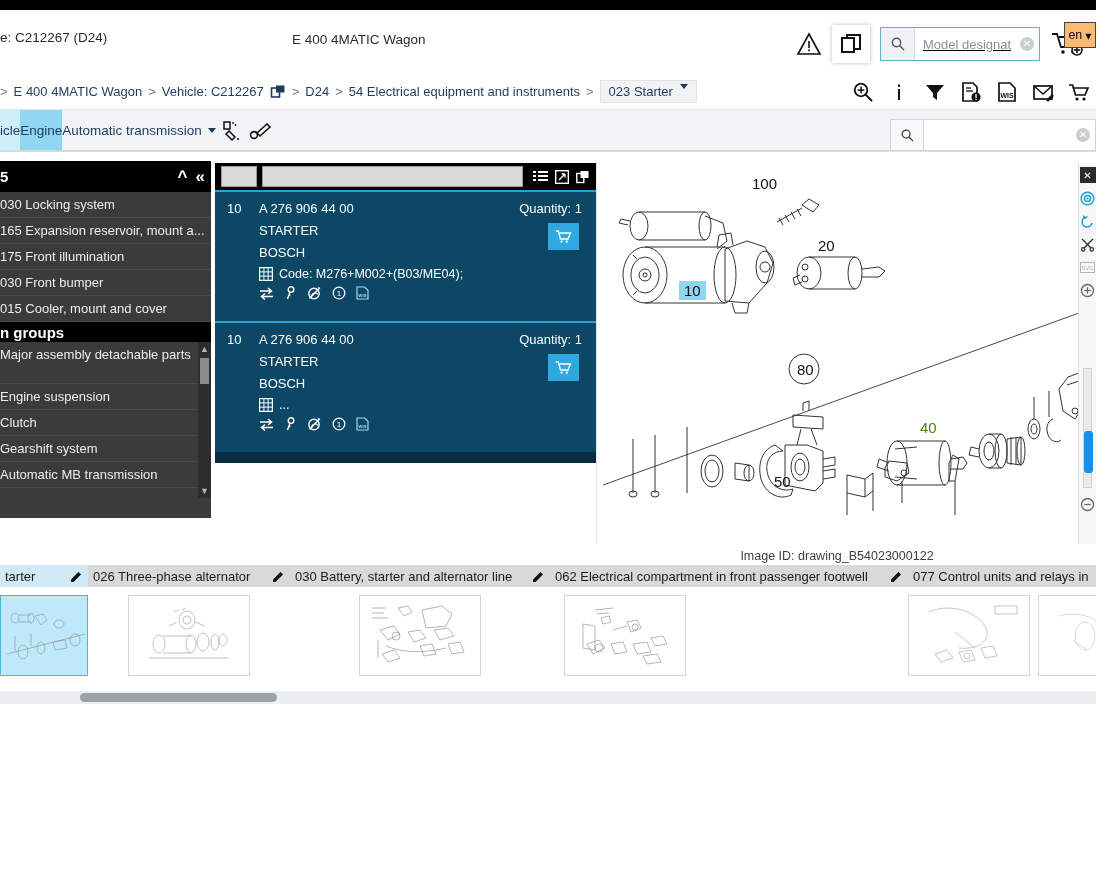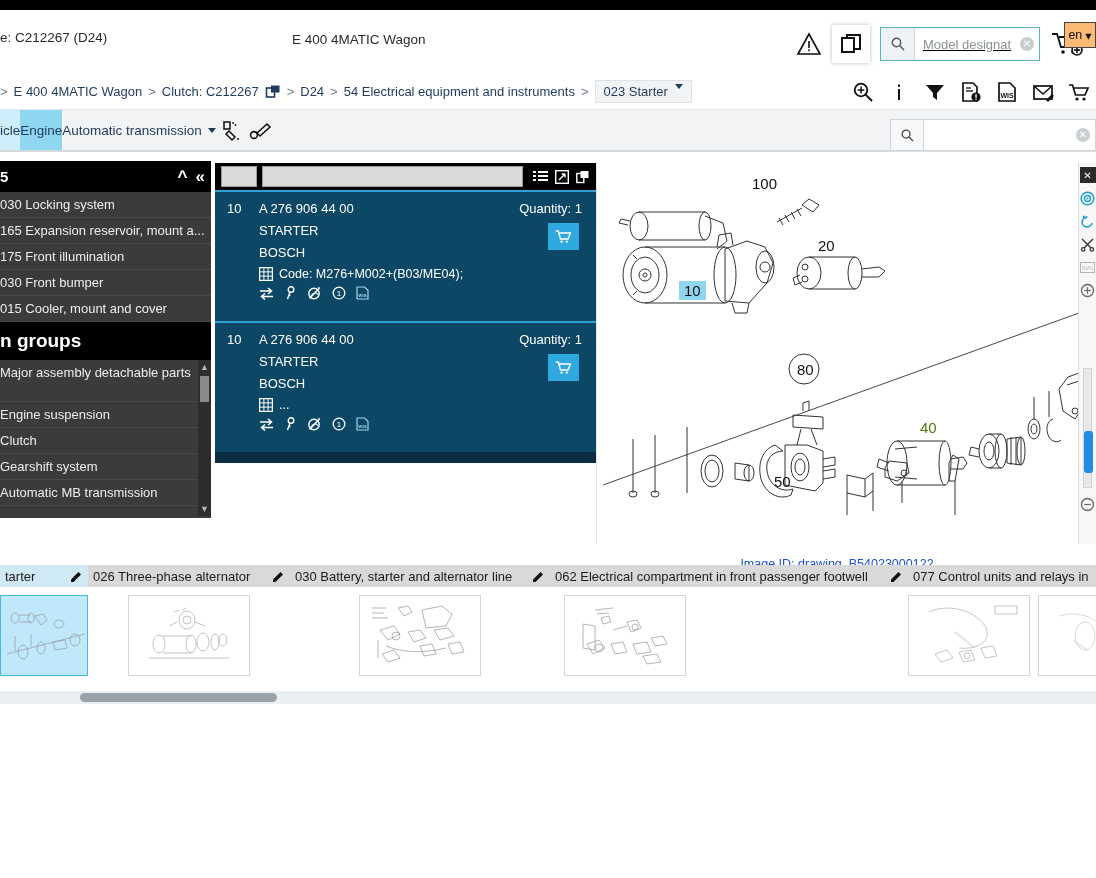--- a/index.html
+++ b/index.html
@@ -68,21 +68,21 @@
 
   
   .tree { position:absolute; left:0; top:161px; width:211px; height:357px; background:#3b3b3b; color:#fff;
           overflow:hidden; }
   .tree-hdr { height:31px; background:#000; display:flex; align-items:center; justify-content:space-between;
               padding:0 6px 0 0; font-size:15px; font-weight:bold; }
   .tree-hdr .ttl { padding-left:0; }
   .tree-hdr .acts { display:flex; gap:8px; align-items:center; font-size:17px; }
   .tree-item { height:26px; display:flex; align-items:center; font-size:13px; color:#ededed;
                border-bottom:1px solid #4a4a4a; }
-  .tree-sec { height:38px; background:#000; display:flex; align-items:center; font-size:19px; font-weight:bold; }
+  .tree-sec { height:20px; background:#000; display:flex; align-items:center; font-size:15px; font-weight:bold; }
   .tree-list { position:relative; background:#3b3b3b; }
   .tree-scroll { position:absolute; right:0; top:0; width:13px; height:156px; background:#2d2d2d; }
   .tsb-up, .tsb-dn { width:13px; height:14px; display:flex; align-items:center; justify-content:center;
                      color:#b5b5b5; font-size:9px; }
   .tsb-thumb { position:absolute; top:16px; left:2px; width:9px; height:26px; background:#8a8a8a; }
   .tree-item.wrap { height:42px; align-items:flex-start; padding-top:3px; line-height:19px; display:block; }
 
   
   .parts { position:absolute; left:215px; top:163px; width:381px; height:300px; background:#0a2c41; }
   .parts-hdr { height:27px; background:#000; display:flex; align-items:center; gap:0; padding:0 6px; }
@@ -101,21 +101,21 @@
   .part-actions { display:flex; align-items:center; gap:10px; margin-top:5px; color:#fff; }
   .qty { position:absolute; right:14px; top:9px; font-size:13px; color:#fff; }
   .cartbtn { position:absolute; right:17px; top:31px; width:31px; height:27px; background:#2fa8e0;
              display:flex; align-items:center; justify-content:center; }
 
   
   .drawwrap { position:absolute; left:596px; top:163px; width:500px; height:381px; background:#fff;
               border-left:1px solid #e6e6e6; }
   .drawing { position:absolute; left:0; top:0; width:482px; height:381px; }
   .imgid { position:absolute; left:596px; top:549px; width:482px; text-align:center;
-           font-size:12.5px; color:#1d4ed8;margin-top:8px; }
+           font-size:12.5px; color:#404040; }
 
   .rtools { position:absolute; right:0; top:163px; width:18px; height:381px; background:#f7f7f7;
             border-left:1px solid #dcdcdc; display:flex; flex-direction:column; align-items:center;
             padding-top:4px; gap:7px; }
   .rt { width:16px; height:16px; display:flex; align-items:center; justify-content:center; }
   .rt-close { background:#2b2b2b; color:#fff; font-size:10px; }
   .zslider { position:absolute; left:4px; top:205px; width:9px; height:120px; background:#e9e9e9;
              border:1px solid #d2d2d2; }
   .zhandle { position:absolute; left:0; top:62px; width:9px; height:42px; background:#1e8fe0; border-radius:3px; }
 
@@ -186,21 +186,21 @@
     <span>en</span>
     <span>▾</span>
   </div>
 </div>
 
 <div class="crumbbar">
   <div class="crumbs">
     <span class="sep">&gt;</span>
     <span class="c">E 400 4MATIC Wagon</span>
     <span class="sep">&gt;</span>
-    <span class="c">Clutch: C212267</span>
+    <span class="c">Vehicle: C212267</span>
     <span>
       <svg width="16" height="16" viewBox="0 0 16 16">
           <rect x="1.5" y="4" width="8" height="9" fill="none" stroke="#1d3a5f" stroke-width="1.6"></rect>
           <rect x="6" y="1.5" width="8.5" height="7" fill="#1d3a5f"></rect>
         </svg>
     </span>
     <span class="sep">&gt;</span>
     <span class="c">D24</span>
     <span class="sep">&gt;</span>
     <span class="c">54 Electrical equipment and instruments</span>

